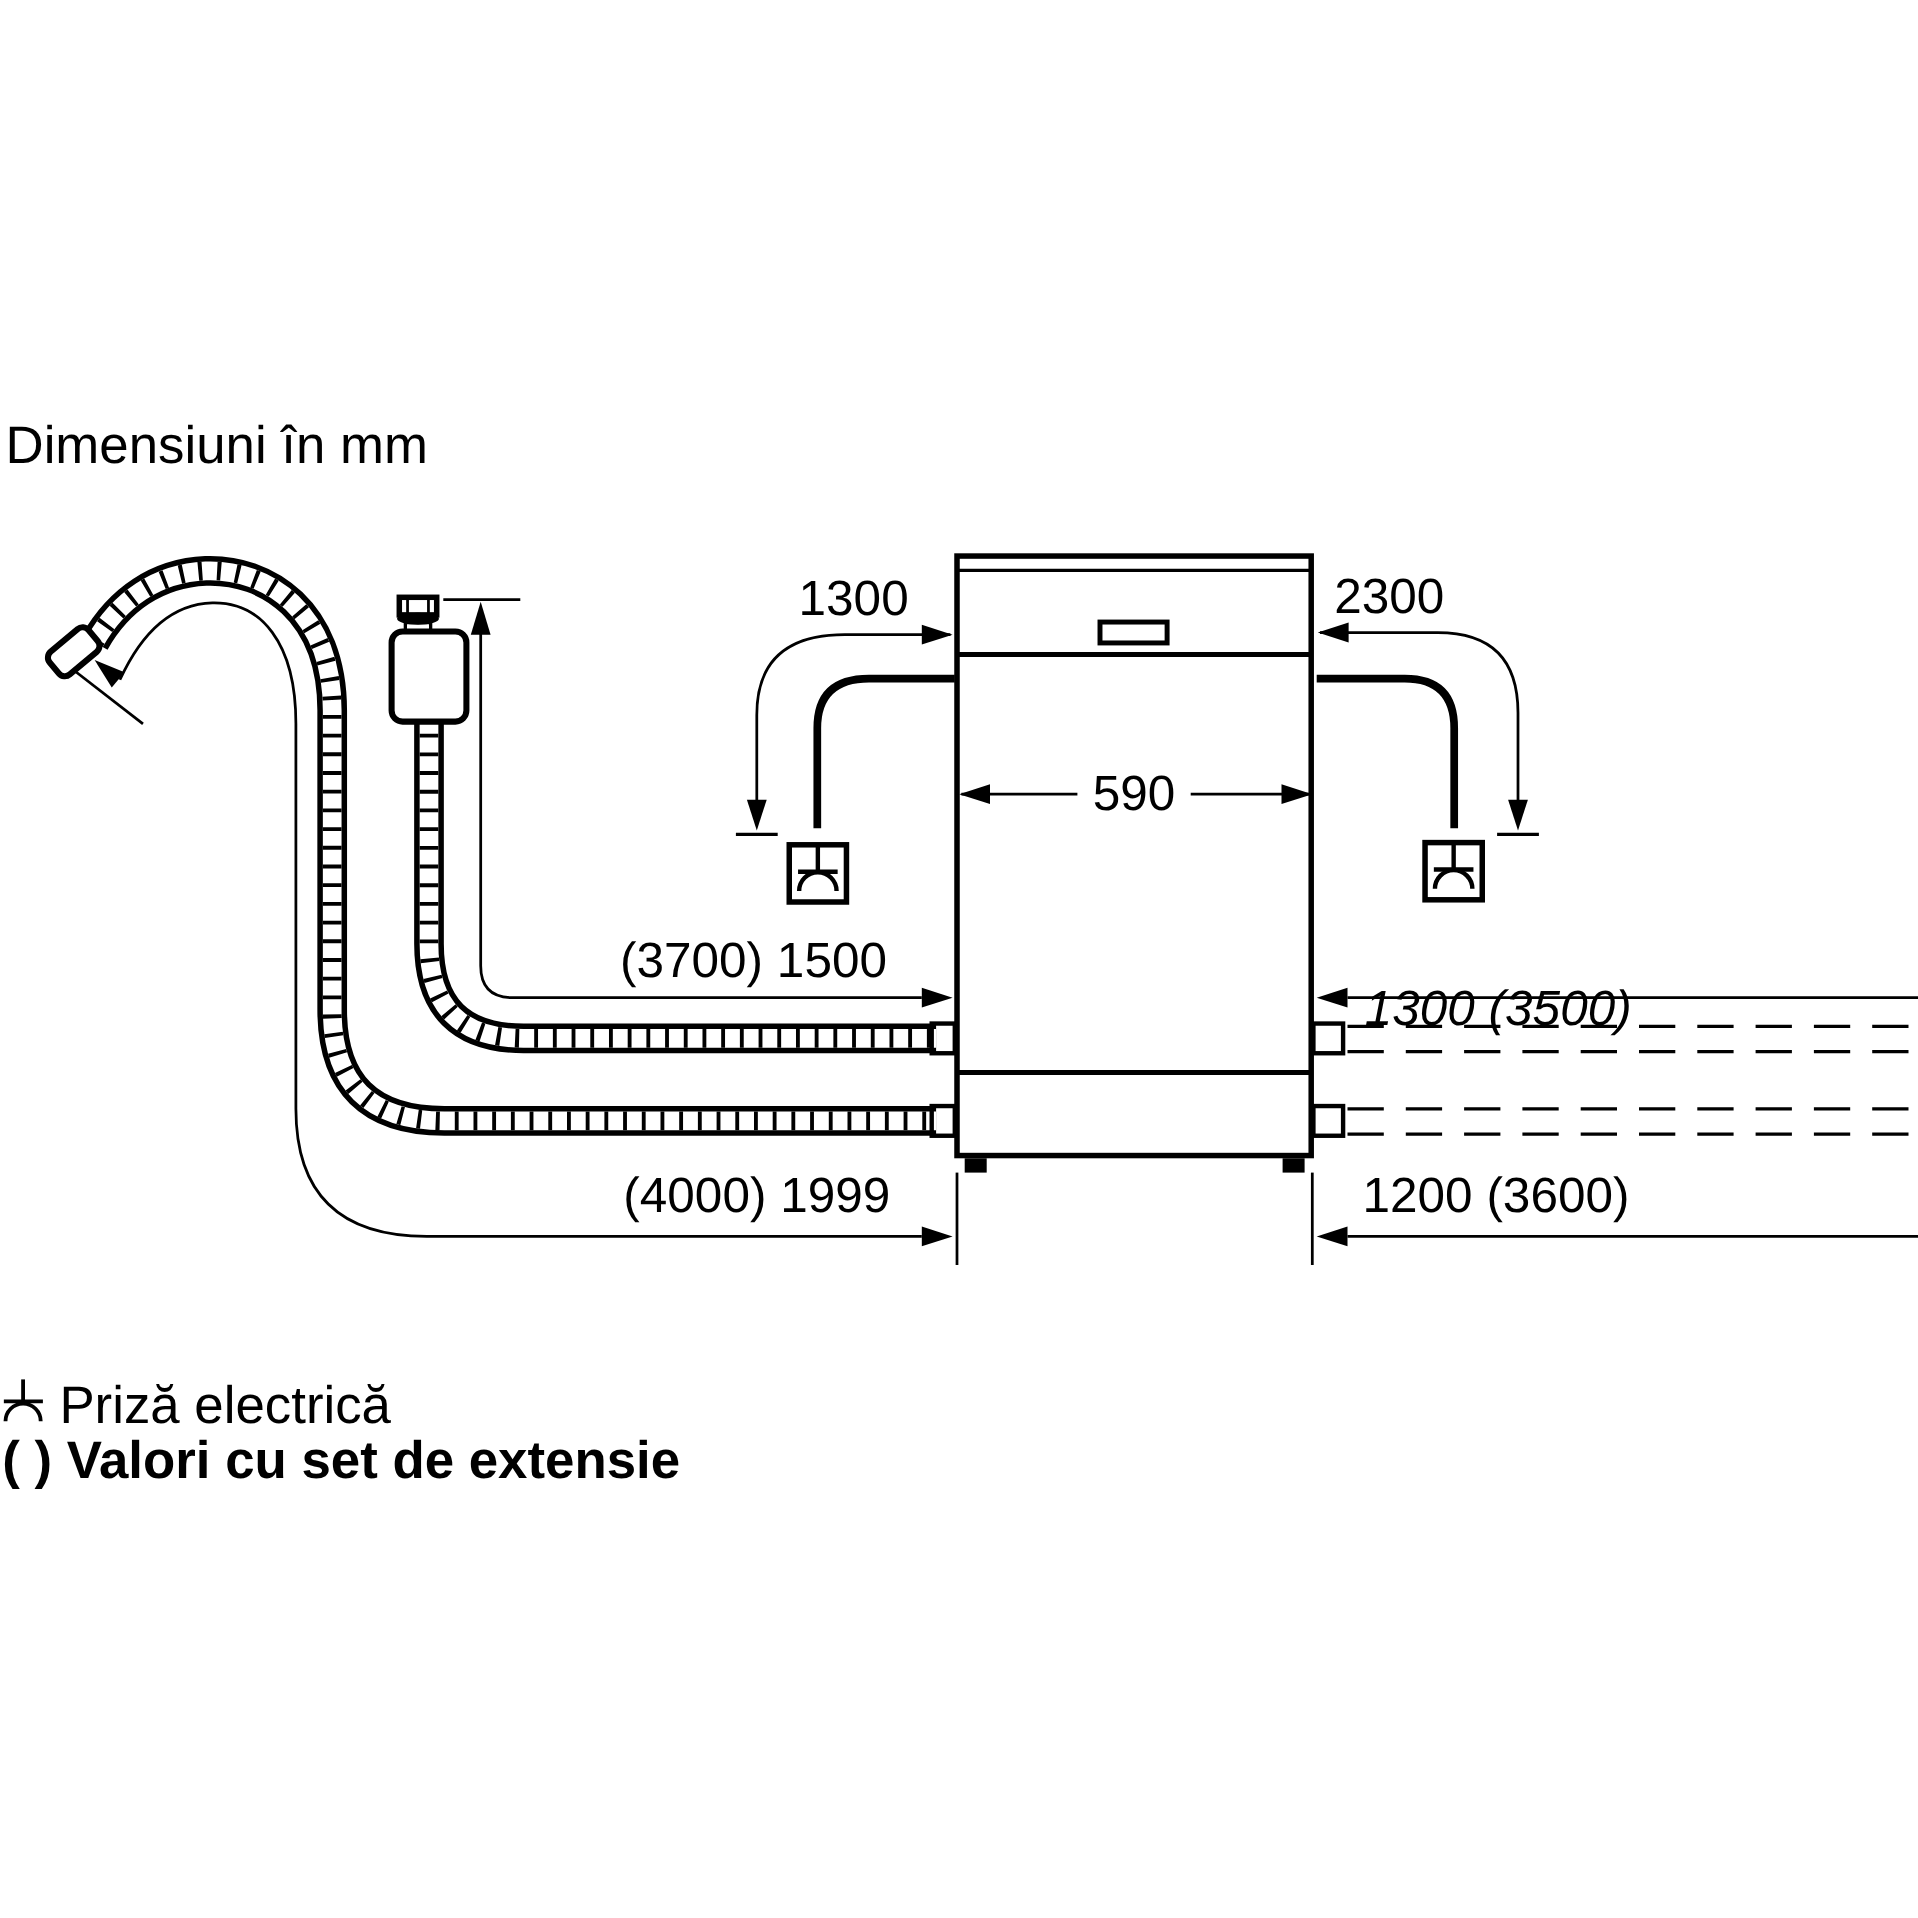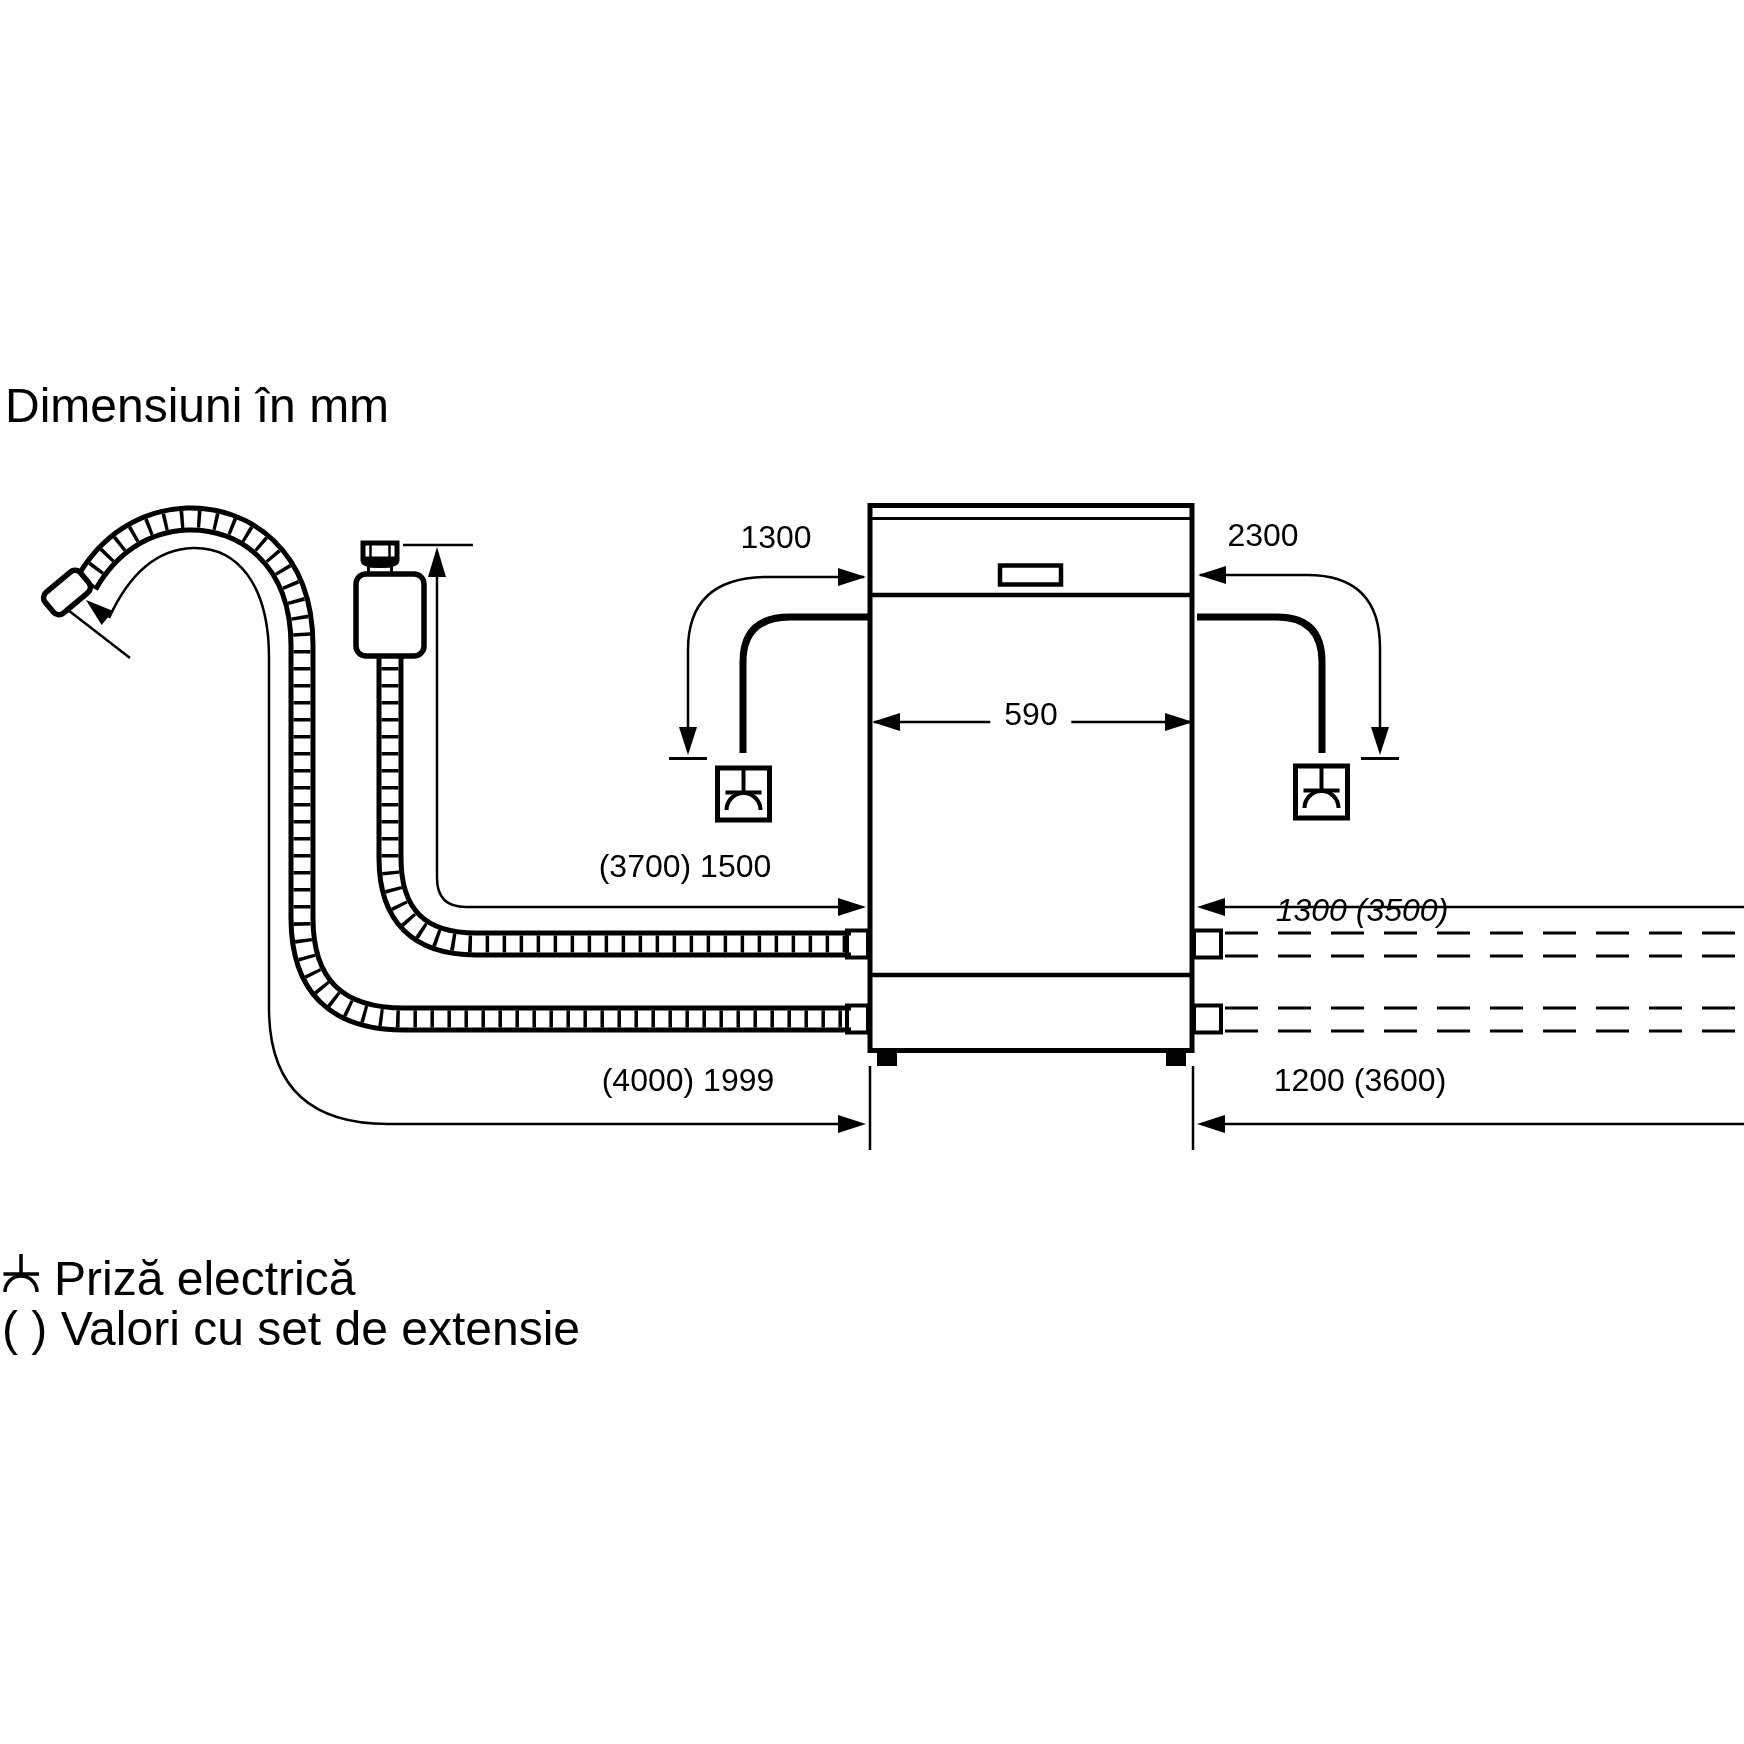--- a/index.html
+++ b/index.html
@@ -11,21 +11,21 @@
     position:relative;
     width:1744px;height:1744px;
     background:var(--bg);
     font-family:"Liberation Sans", sans-serif;
     color:var(--ink);
     overflow:hidden;
   }
   #drawing{position:absolute;left:0;top:0;width:1744px;height:1744px;}
   .lab{
     position:absolute;
-    font-size:32px;
+    font-size:45px;
     line-height:1.0;
     white-space:nowrap;
     color:var(--ink);
   }
   .lab.center{transform:translateX(-50%);}
   .lab.boxed{background:var(--bg);padding:0 14px;}
   .title{
     position:absolute;
     font-size:48px;
     line-height:1.0;
@@ -176,15 +176,15 @@
 
   <div class="lab center" style="left:776px;top:521px;">1300</div>
   <div class="lab center" style="left:1263px;top:519px;">2300</div>
   <div class="lab center boxed" style="left:1031px;top:698px;">590</div>
   <div class="lab center" style="left:685px;top:850px;">(3700) 1500</div>
   <div class="lab center" style="left:1362px;top:894px;font-style:italic;">1300 (3500)</div>
   <div class="lab center" style="left:688px;top:1064px;">(4000) 1999</div>
   <div class="lab center" style="left:1360px;top:1064px;">1200 (3600)</div>
 
   <div class="legend-line" style="left:54px;top:1255px;text-align:right;">Priză electrică</div>
-  <div class="legend-line" style="left:2px;top:1305px;">( ) Valori cu set de extensie</div>
+  <div class="legend-line" style="left:2px;top:1305px;font-weight:bold;">( ) Valori cu set de extensie</div>
 
 </div>
 
 </body></html>

